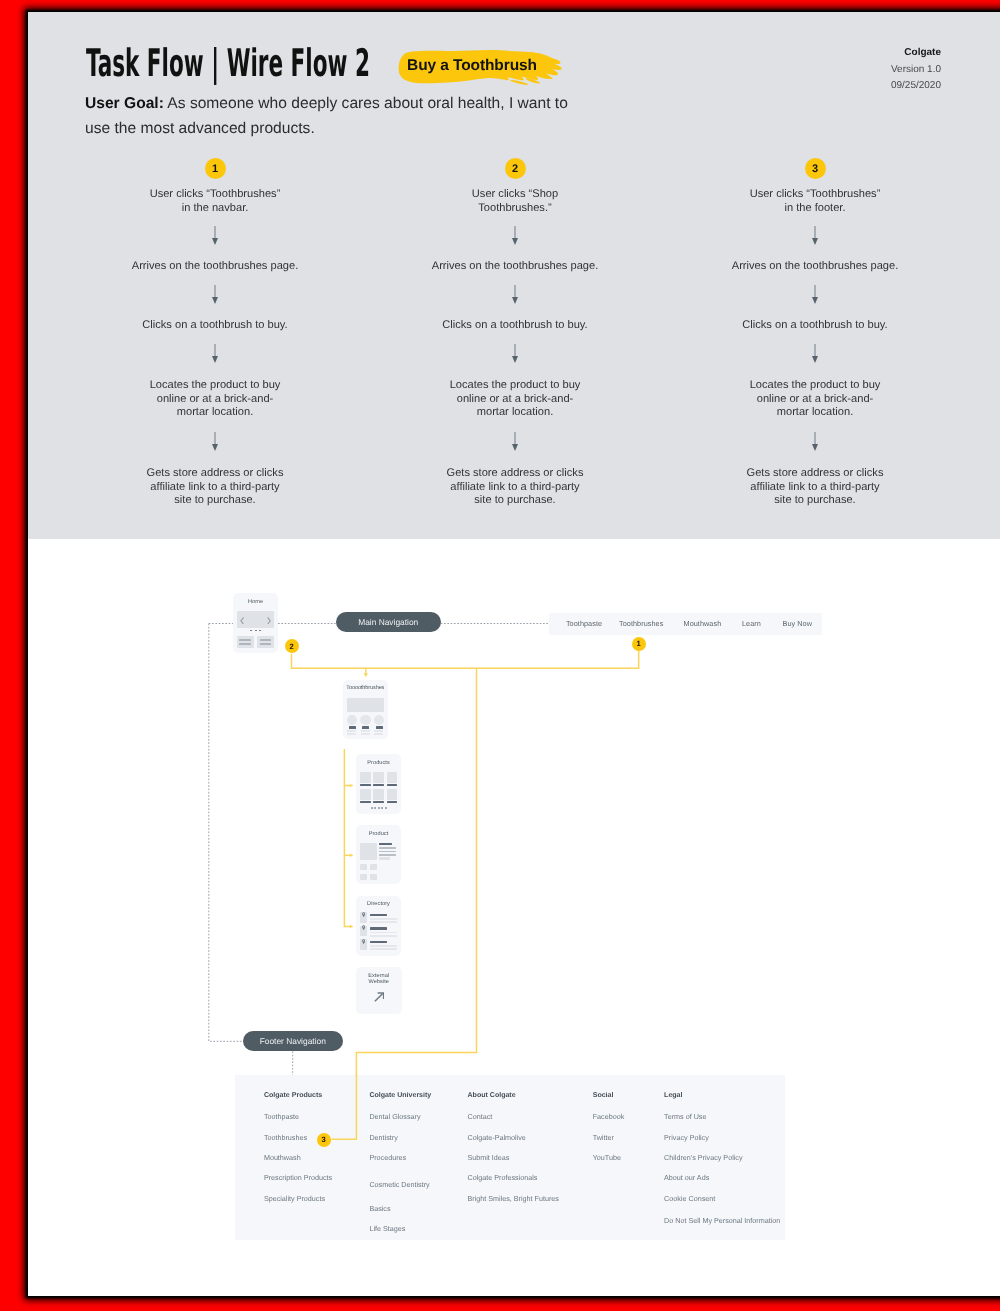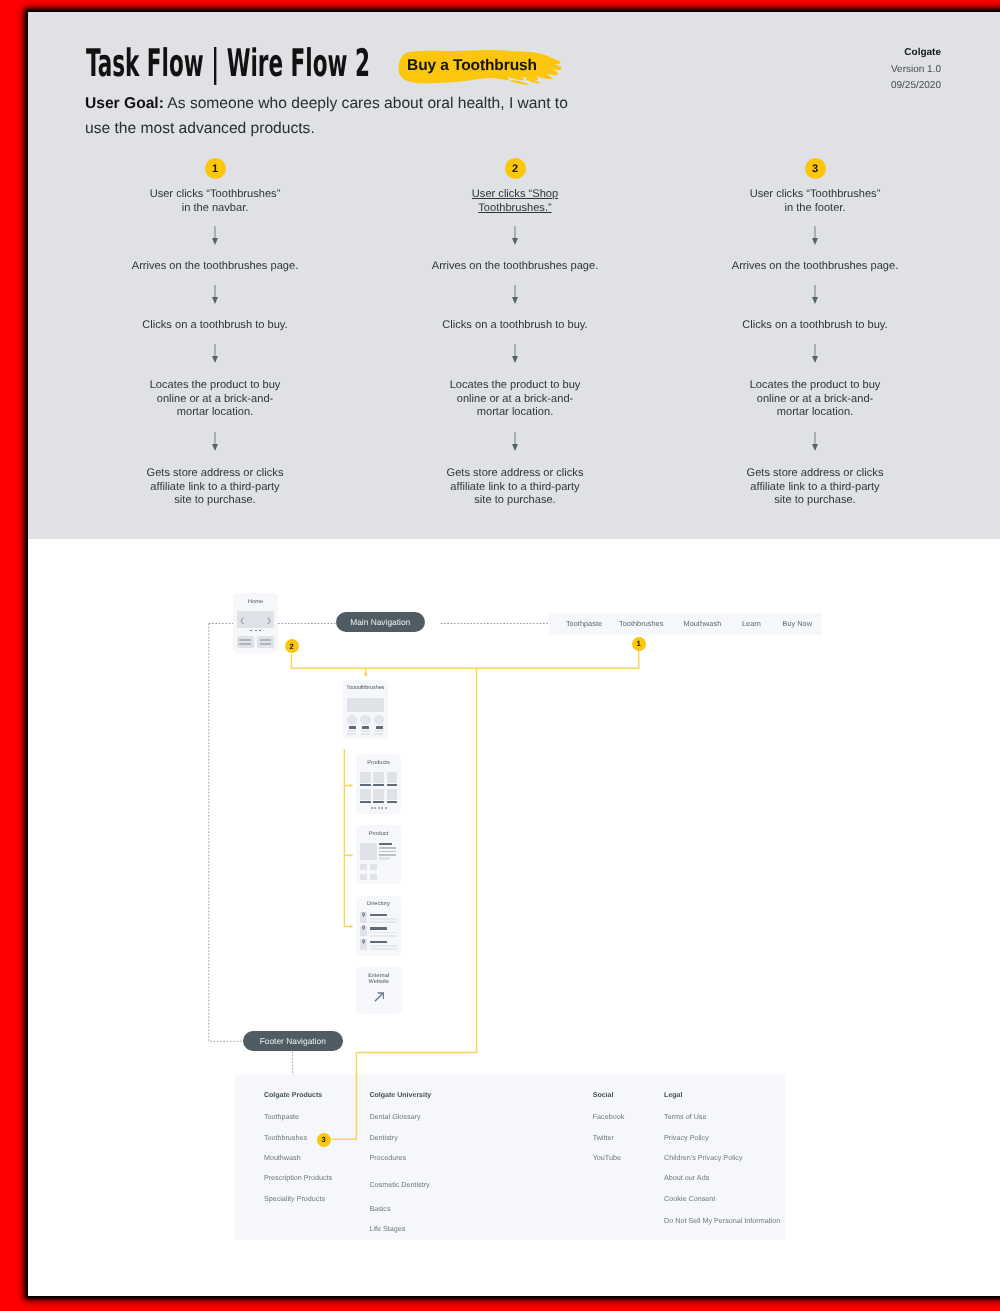--- a/index.html
+++ b/index.html
@@ -115,21 +115,21 @@
         </div>
         <div class="step" style="top: 379px;">Locates the product to buy<br>online or at a brick-and-<br>mortar location.</div>
         <div class="arrow" style="top: 432px;">
           <div class="stem" style="height:12px"></div>
           <div class="head"></div>
         </div>
         <div class="step" style="top: 467px;">Gets store address or clicks<br>affiliate link to a third-party<br>site to purchase.</div>
       </div>
       <div class="col" style="left: 355px;">
         <div class="num">2</div>
-        <div class="step" style="top: 188px; text-decoration: underline;">User clicks “Shop<br>Toothbrushes.”</div>
+        <div class="step" style="top: 188px;">User clicks “Shop<br>Toothbrushes.”</div>
         <div class="arrow" style="top: 226px;">
           <div class="stem" style="height:12px"></div>
           <div class="head"></div>
         </div>
         <div class="step" style="top: 260px;">Arrives on the toothbrushes page.</div>
         <div class="arrow" style="top: 285px;">
           <div class="stem" style="height:12px"></div>
           <div class="head"></div>
         </div>
         <div class="step" style="top: 319px;">Clicks on a toothbrush to buy.</div>
@@ -315,21 +315,21 @@
       </div>
 
       <div class="card" style="left:326px;top:428px;width:45.5px;height:47px;">
         <div class="cardtitle" style="position:absolute;left:7px;top:7.3px;width:31.5px;line-height:5.6px;">External Website</div>
         <svg style="position:absolute;left:17.6px;top:25.4px;" width="10.8" height="10" viewBox="0 0 11 10">
           <path d="M0.9 9.3 L9.2 1.2" stroke="#6f7b86" stroke-width="1.55" stroke-linecap="butt"></path>
           <path d="M3.7 1.0 L9.8 1.0 L9.8 7.1" stroke="#6f7b86" stroke-width="1.55" fill="none" stroke-linecap="butt"></path>
         </svg>
       </div>
 
-      <div class="pill" style="left:305.7px;top:72.8px;width:89px;height:20.4px;">Main Navigation</div>
+      <div class="pill" style="left:305.7px;top:72.8px;width:105px;height:20.4px;">Main Navigation</div>
 
       <div class="pill" style="left:212.6px;top:492.2px;width:100.3px;height:20.2px;">Footer Navigation</div>
 
       <div class="navbar" id="wf-navbar" style="left:518.5px;top:73.5px;width:273px;height:22.5px;">
           <span style="position: absolute; left: 17.4px;">Toothpaste</span>
           <span style="position: absolute; left: 70.5px;">Toothbrushes</span>
           <span style="position: absolute; left: 135px;">Mouthwash</span>
           <span style="position: absolute; left: 193.5px;">Learn</span>
           <span style="position: absolute; left: 234px;">Buy Now</span>
         </div>
@@ -349,20 +349,28 @@
           </div>
           <div style="position: absolute; left: 134px; top: 16.8px;">
             <div class="fcolh">Colgate University</div>
             <div class="fitem" style="margin-top: 13.3px;">Dental Glossary</div>
             <div class="fitem" style="margin-top: 11.3px;">Dentistry</div>
             <div class="fitem" style="margin-top: 11.3px;">Procedures</div>
             <div class="fitem" style="margin-top: 18px;">Cosmetic Dentistry</div>
             <div class="fitem" style="margin-top: 15px;">Basics</div>
             <div class="fitem" style="margin-top: 11.3px;">Life Stages</div>
           </div>
+          <div style="position: absolute; left: 232.1px; top: 16.8px;">
+            <div class="fcolh">About Colgate</div>
+            <div class="fitem" style="margin-top: 13.3px;">Contact</div>
+            <div class="fitem" style="margin-top: 11.3px;">Colgate-Palmolive</div>
+            <div class="fitem" style="margin-top: 11.3px;">Submit Ideas</div>
+            <div class="fitem" style="margin-top: 11.3px;">Colgate Professionals</div>
+            <div class="fitem" style="margin-top: 11.3px;">Bright Smiles, Bright Futures</div>
+          </div>
           <div style="position: absolute; left: 357.3px; top: 16.8px;">
             <div class="fcolh">Social</div>
             <div class="fitem" style="margin-top: 13.3px;">Facebook</div>
             <div class="fitem" style="margin-top: 11.3px;">Twitter</div>
             <div class="fitem" style="margin-top: 11.3px;">YouTube</div>
           </div>
           <div style="position: absolute; left: 428.7px; top: 16.8px;">
             <div class="fcolh">Legal</div>
             <div class="fitem" style="margin-top: 13.3px;">Terms of Use</div>
             <div class="fitem" style="margin-top: 11.3px;">Privacy Policy</div>

